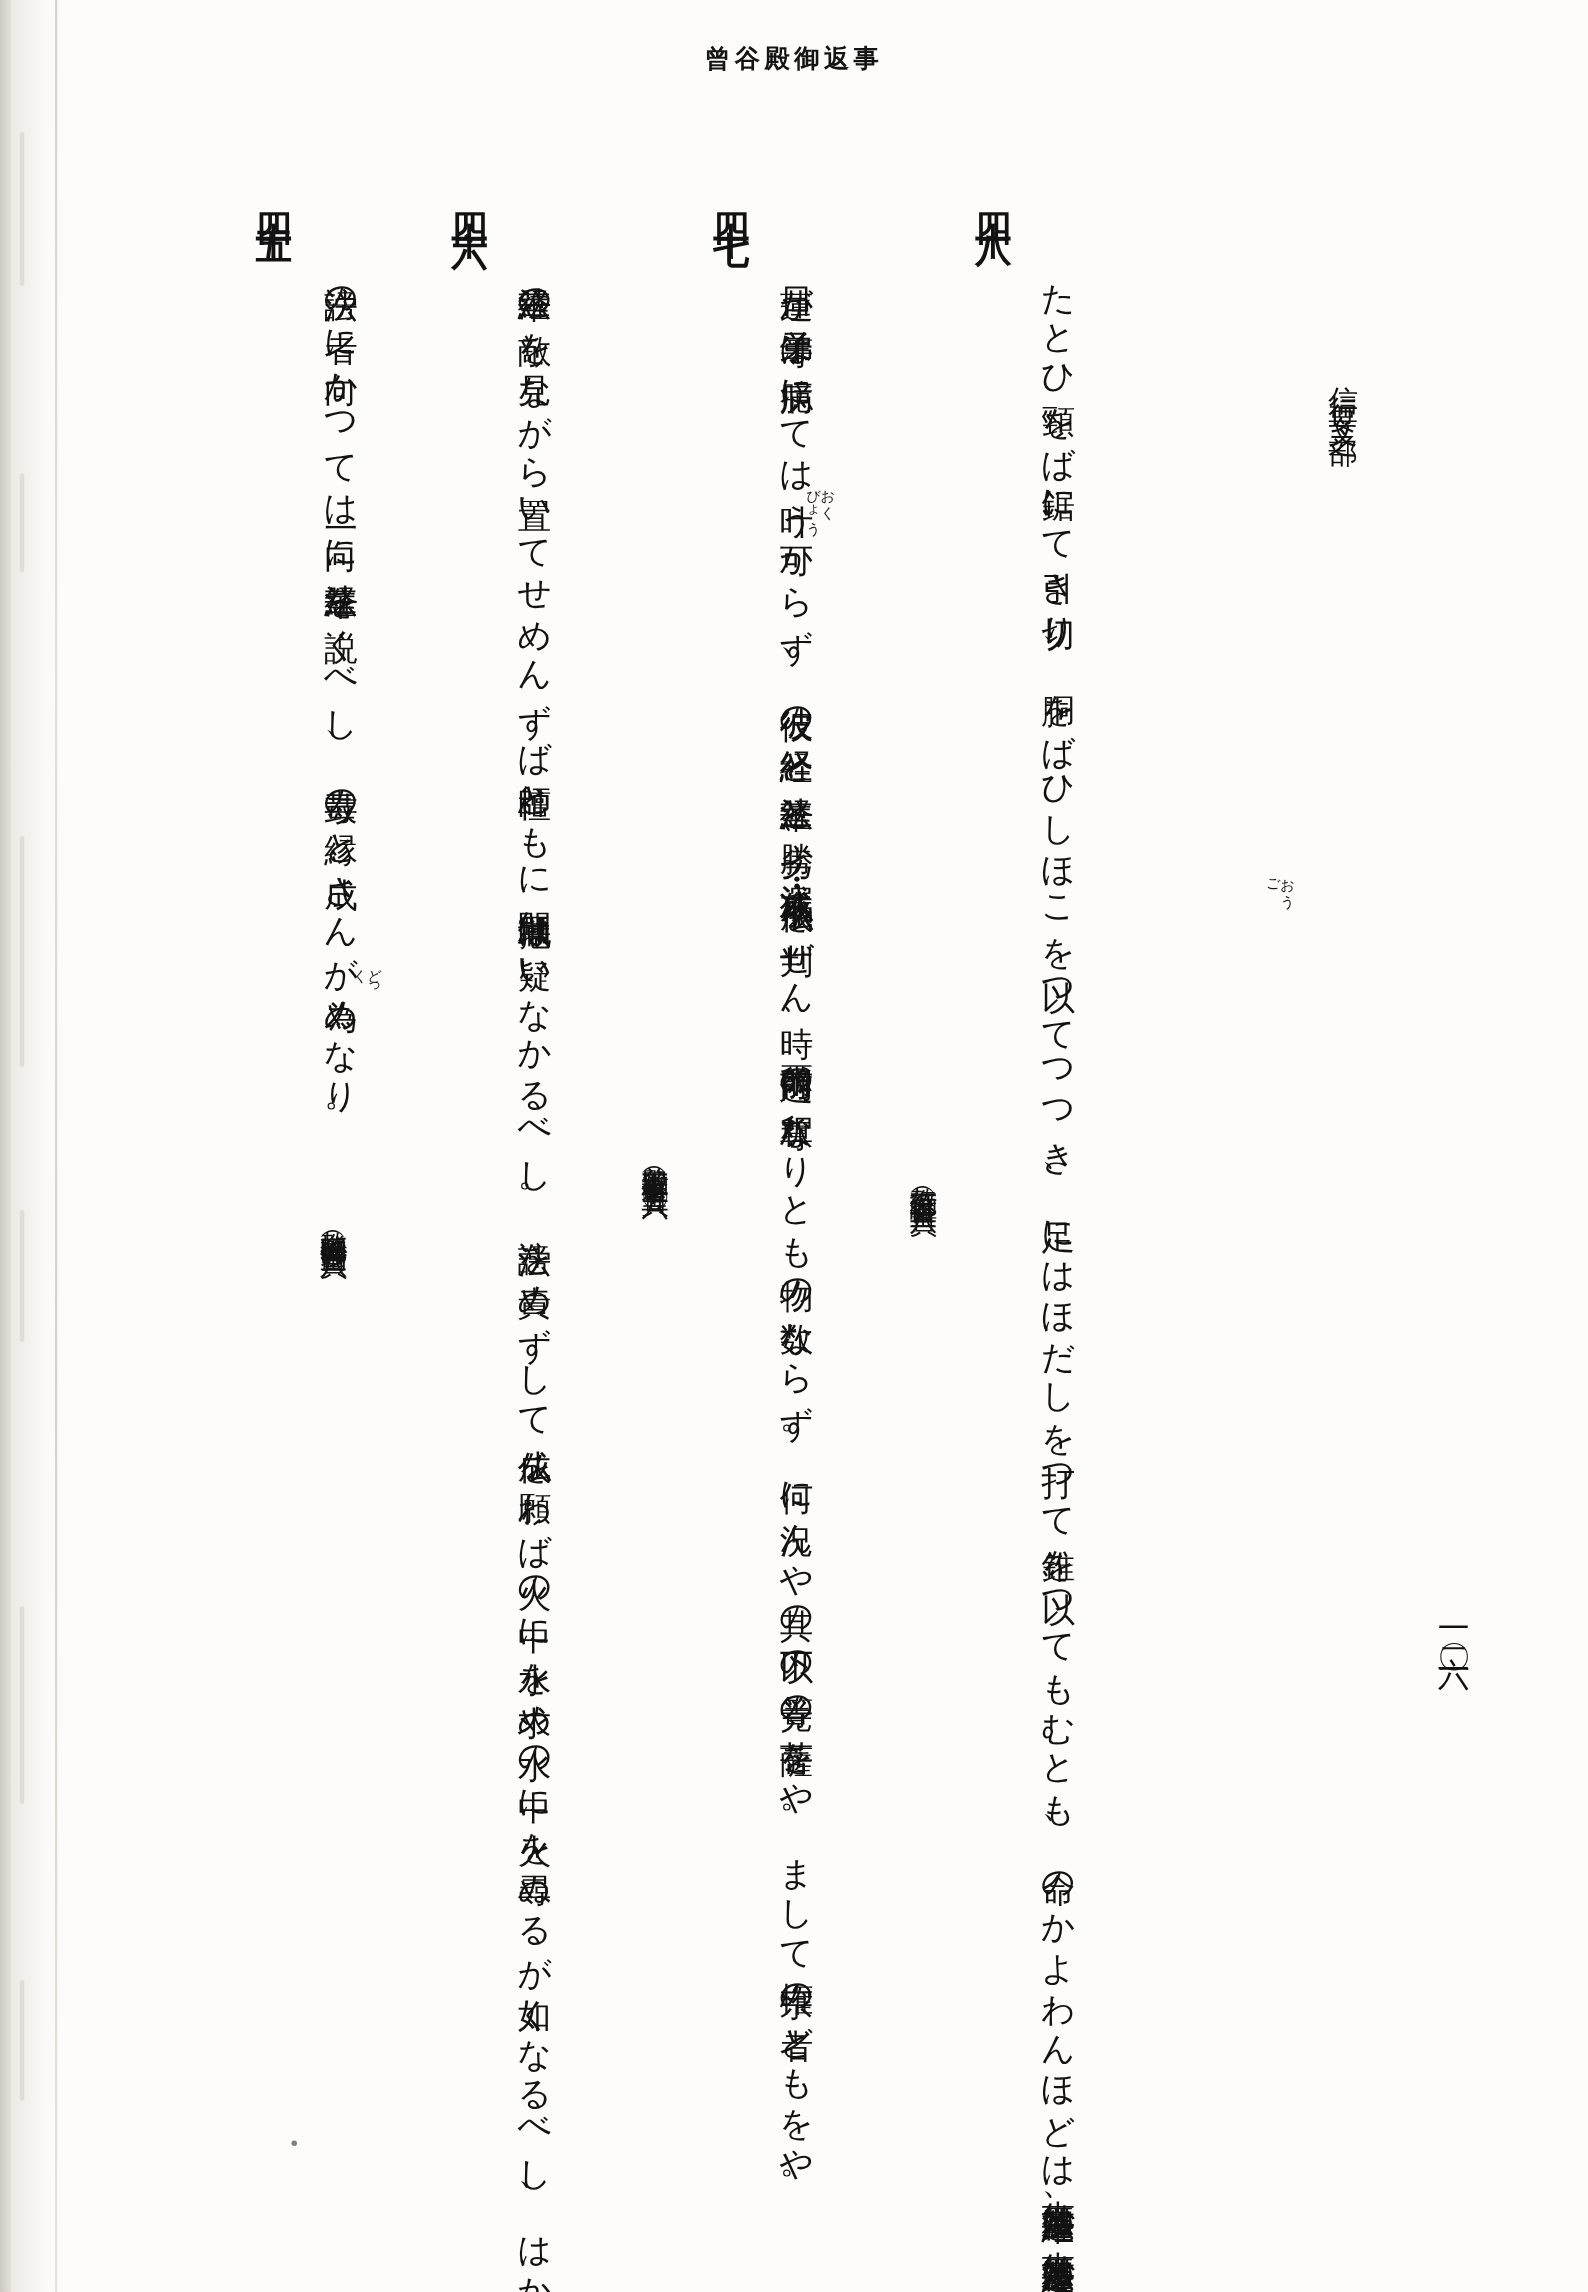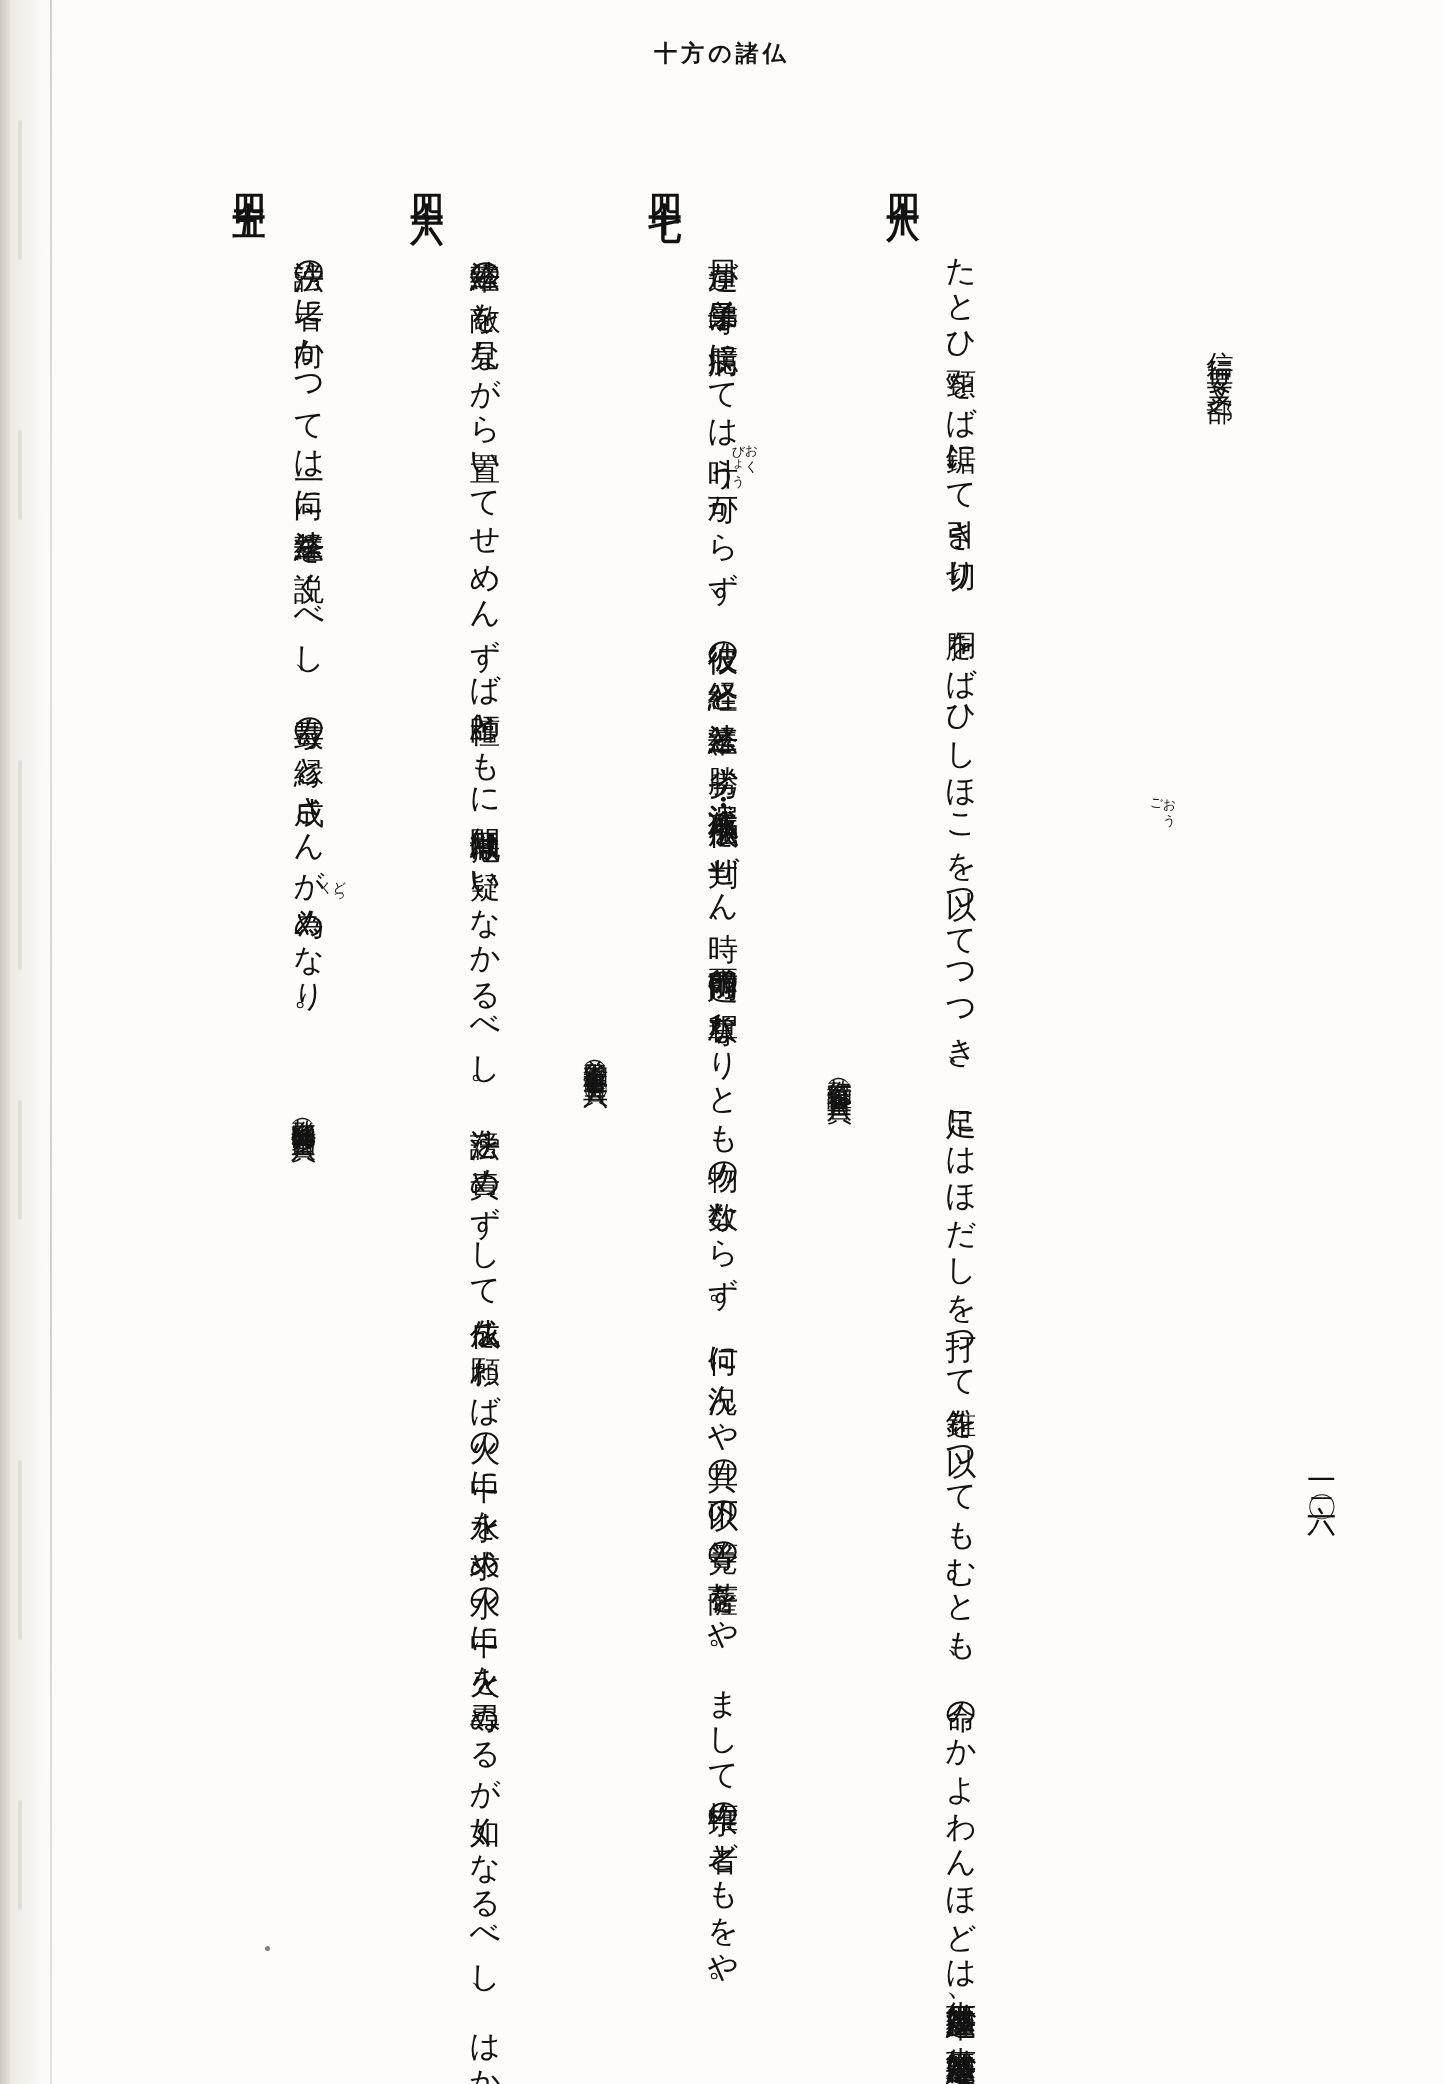--- a/index.html
+++ b/index.html
@@ -132,21 +132,21 @@
   <div class="scan-edge-left"></div>
   <div class="scan-edge-dark"></div>
   <div class="scan-edge-line"></div>
   <div class="scan-speckle" style="top:120px;height:140px;"></div>
   <div class="scan-speckle" style="top:430px;height:90px;"></div>
   <div class="scan-speckle" style="top:760px;height:210px;"></div>
   <div class="scan-speckle" style="top:1100px;height:120px;"></div>
   <div class="scan-speckle" style="top:1460px;height:180px;"></div>
   <div class="scan-speckle" style="top:1800px;height:110px;"></div>
 
-  <div class="header-title">十方の諸仏</div>
+  <div class="header-title">曾谷殿御返事</div>
 
   <div class="section-label vtext">信行要文之部</div>
 
   <div class="page-number vtext">一〇二六</div>
 
   <div class="col num vtext" style="right:1178px;">四十五</div>
   <div class="col vtext" style="right:1120px; top:236px; height:1190px;">謗法の者に向かつては一向に法華経を説くべし、毒鼓の縁と成さんが為めなり。</div>
   <div class="cite vtext" style="right:1128px; top:1100px;">教機時国鈔（全四三八頁）</div>
   <div class="ruby vtext" style="right:1098px; top:872px;">どっ
 く</div>

